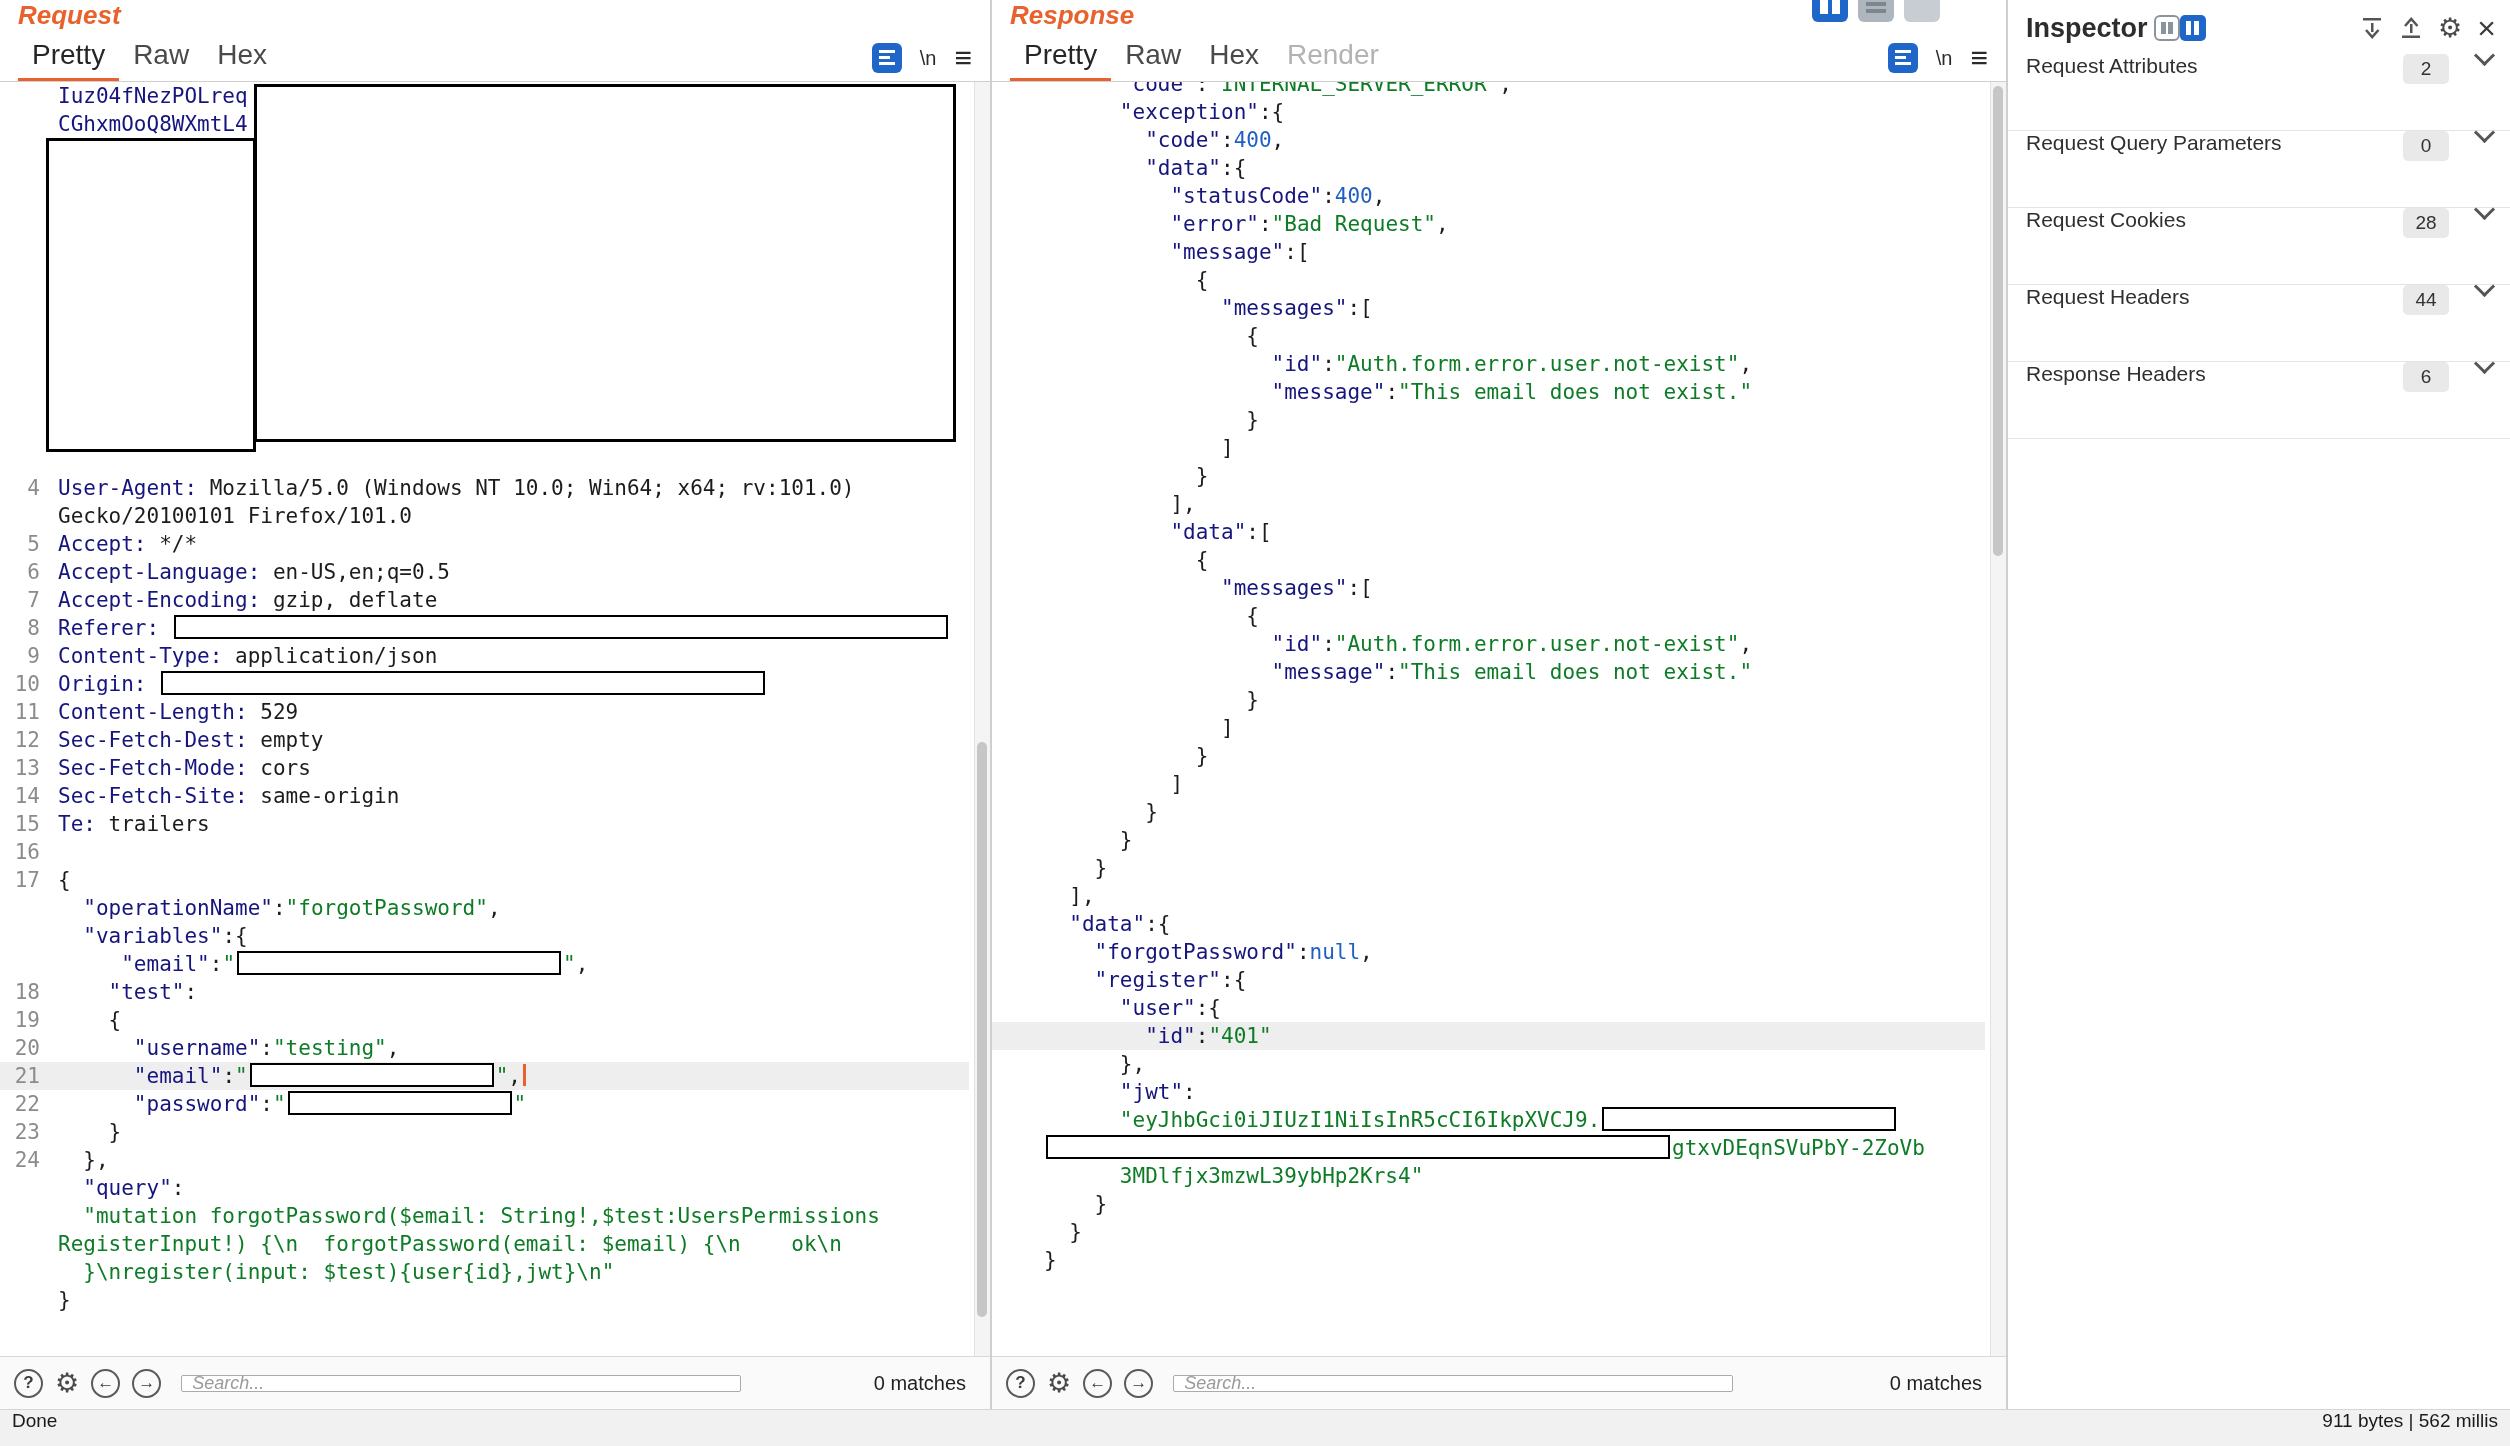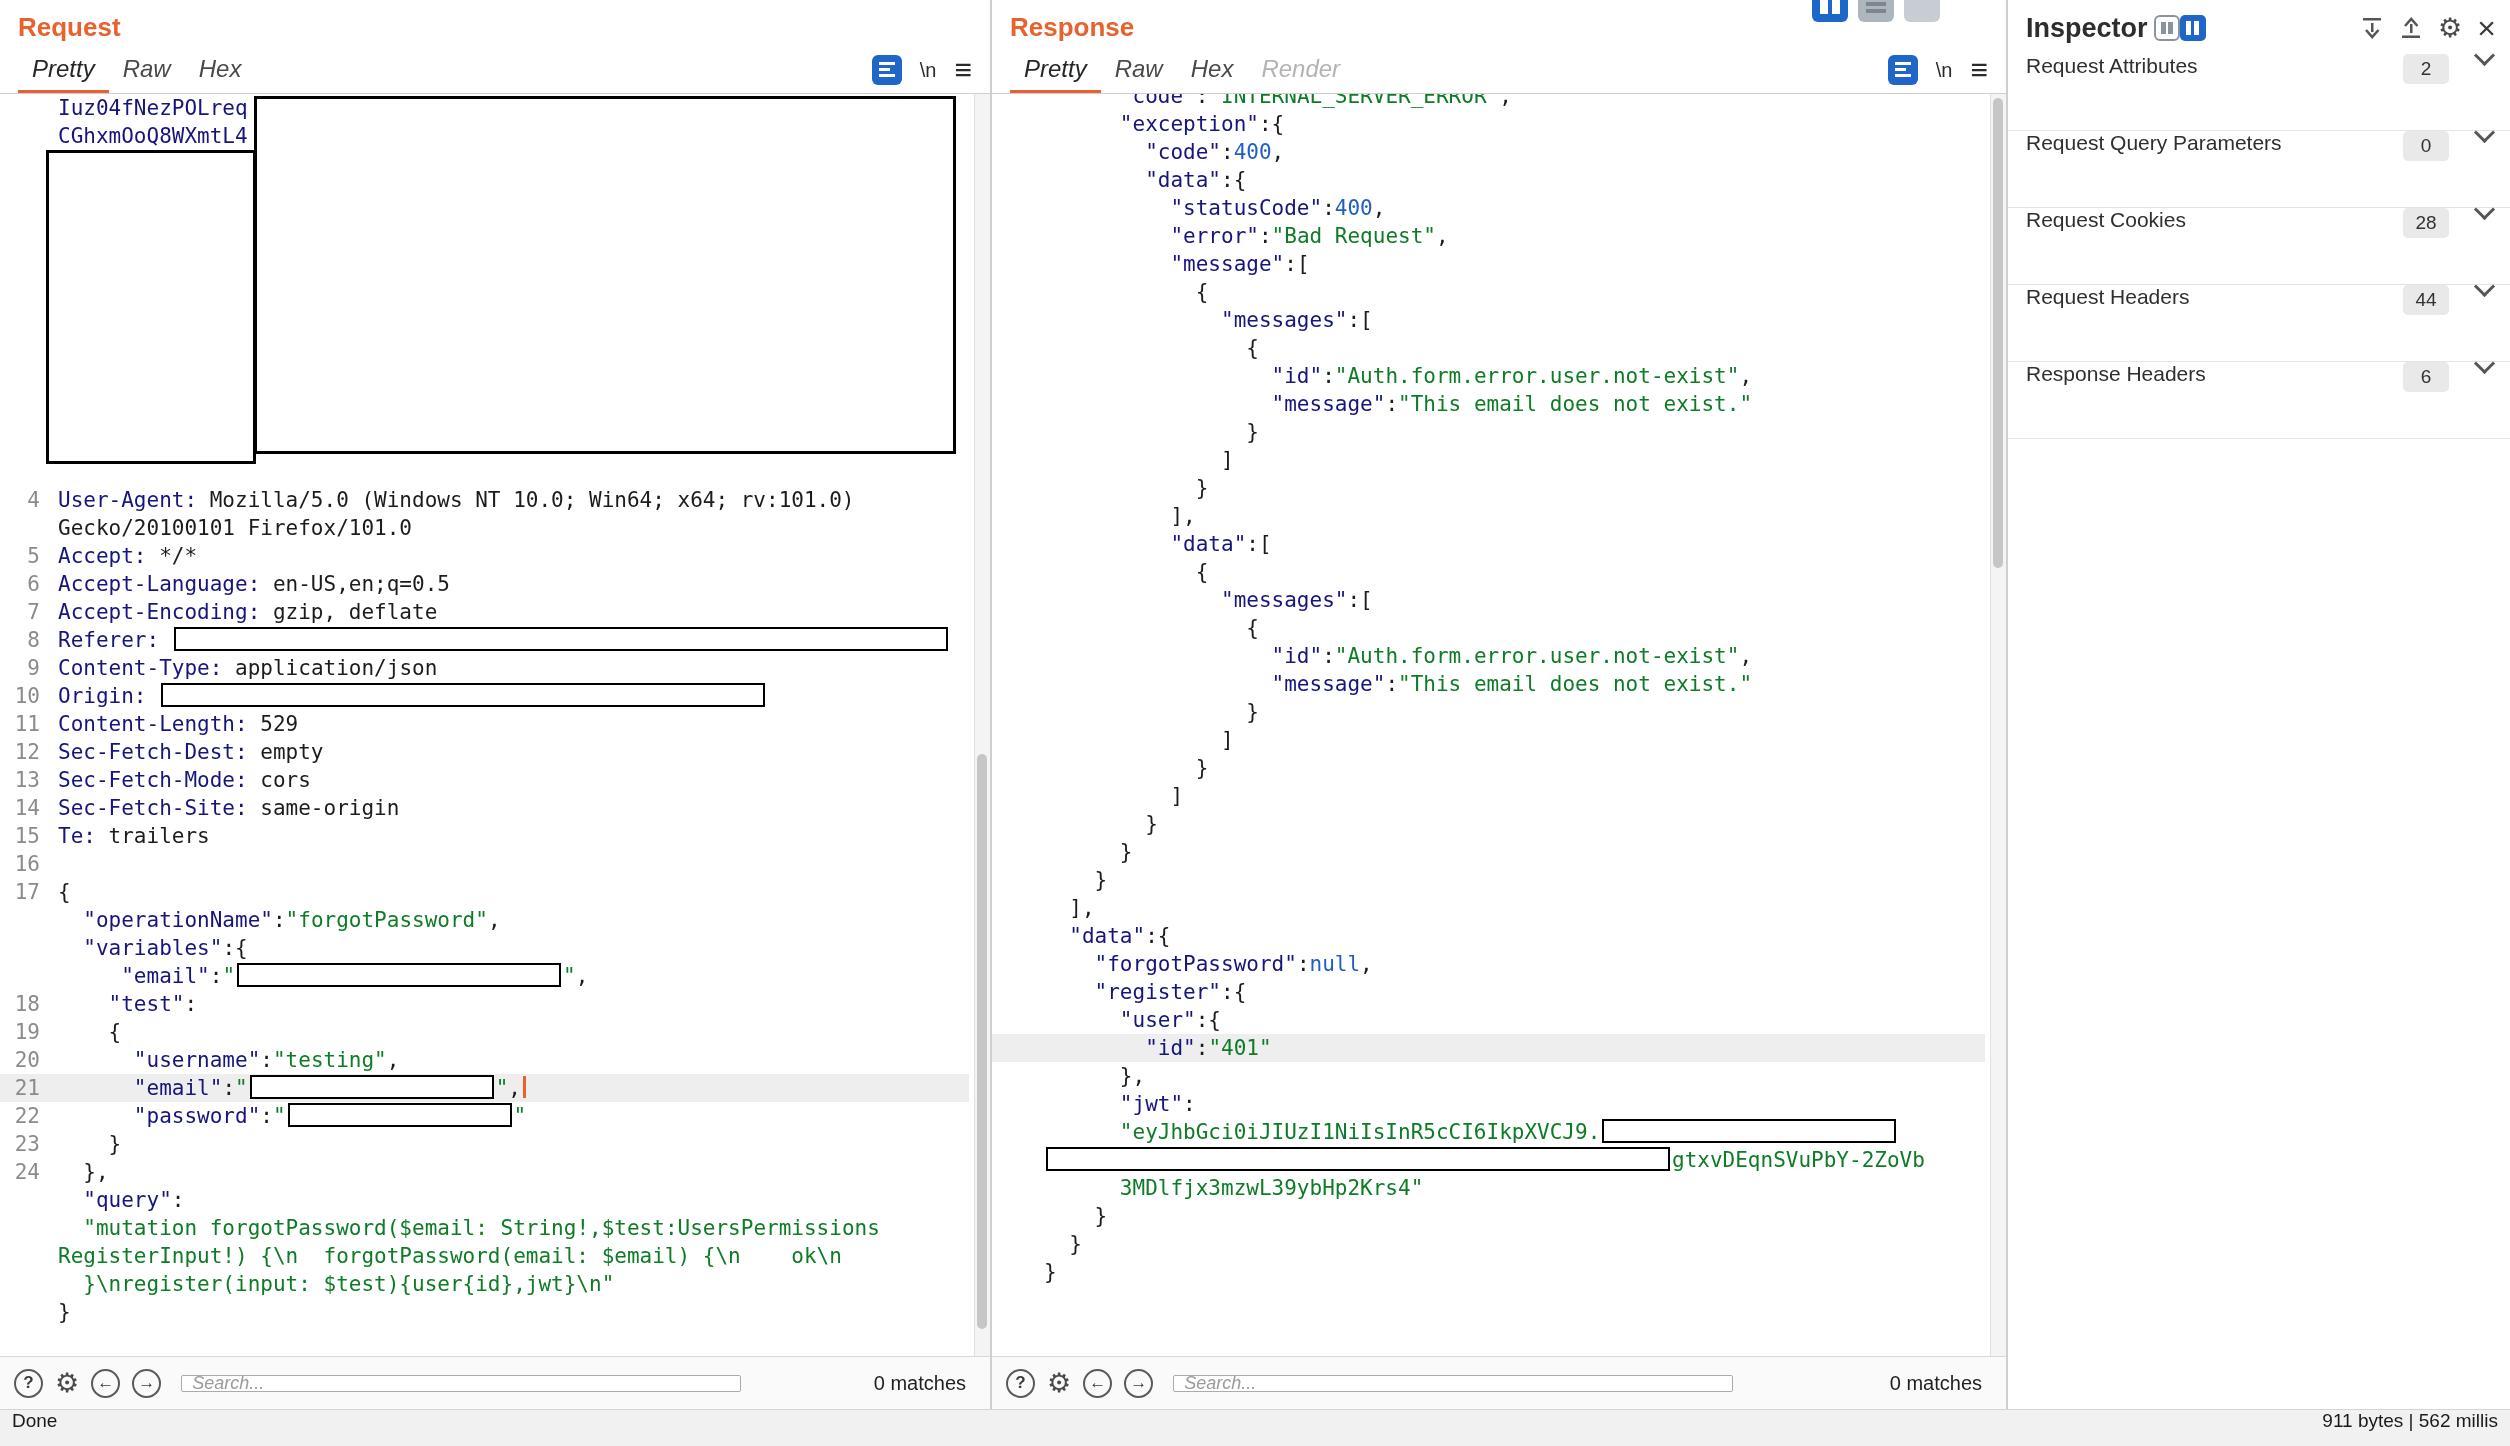--- a/index.html
+++ b/index.html
@@ -4,24 +4,24 @@
 <style>
   html,body{margin:0;padding:0;background:#e9e9e9;}
   .app{position:relative;width:2510px;height:1446px;overflow:hidden;display:flex;flex-direction:column;
        background:#fff;font-family:"Liberation Sans",sans-serif;color:#1a1a1a;}
   .main{flex:1;display:flex;min-height:0;}
   .panel{display:flex;flex-direction:column;min-width:0;background:#fff;}
   .p-req{width:990px;border-right:2px solid #cfcfcf;flex:none;}
   .p-res{width:1014px;border-right:2px solid #cfcfcf;flex:none;}
   .p-insp{flex:1;display:flex;flex-direction:column;}
 
-  .phead{padding:12px 18px 0;flex:none;}
+  .phead{padding:0 18px 0;flex:none;font-style:italic;}
   .ptitle{font-size:26px;font-weight:bold;color:#e8622d;}
   .tabsrow{display:flex;align-items:flex-end;border-bottom:1px solid #cfcfcf;padding:0 18px;height:50px;flex:none;}
-  .tab{font-size:24px;color:#4a4a4a;padding:12px 14px 10px;font-style:italic;}
+  .tab{font-size:28px;color:#4a4a4a;padding:12px 14px 10px;}
   .tab.active{color:#262626;border-bottom:3px solid #e8622d;padding-bottom:7px;}
   .tab.disabled{color:#b3b3b3;}
   .tools{margin-left:auto;display:flex;align-items:center;gap:18px;padding-bottom:8px;}
   .nl{font-size:20px;color:#2b2b2b;}
   .hamb{font-size:30px;color:#2b2b2b;line-height:1;}
 
   .editor{flex:1;position:relative;overflow:hidden;font-family:"DejaVu Sans Mono",monospace;font-size:21px;background:#fff;}
   .code{position:absolute;left:0;right:21px;top:0;}
   .res-code{top:-12px;}
   .cl{display:flex;height:28px;line-height:28px;white-space:pre;}

